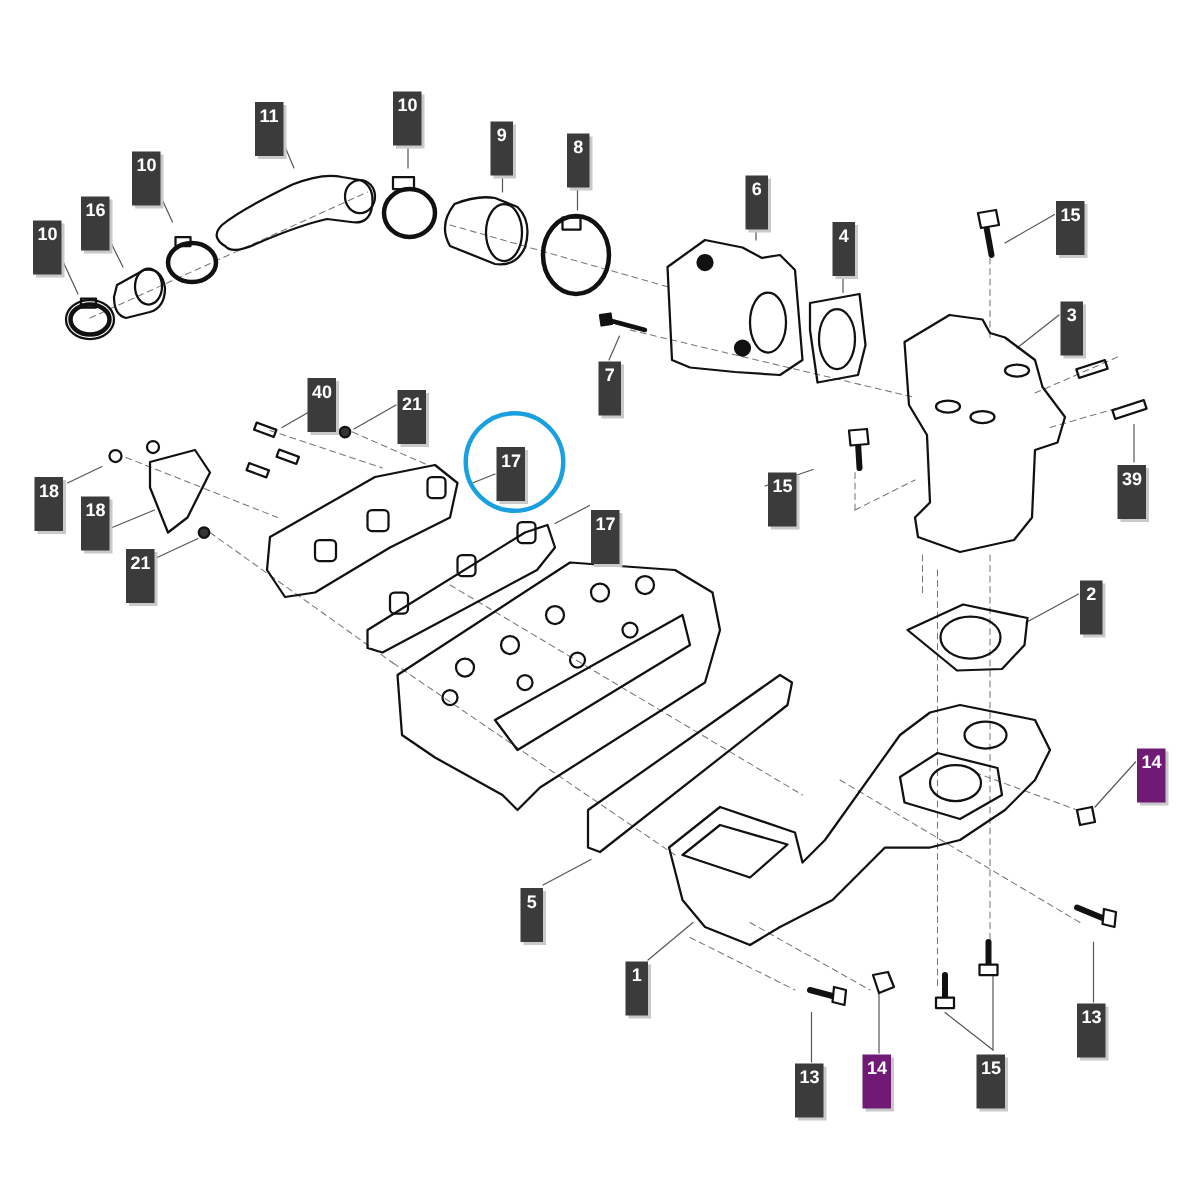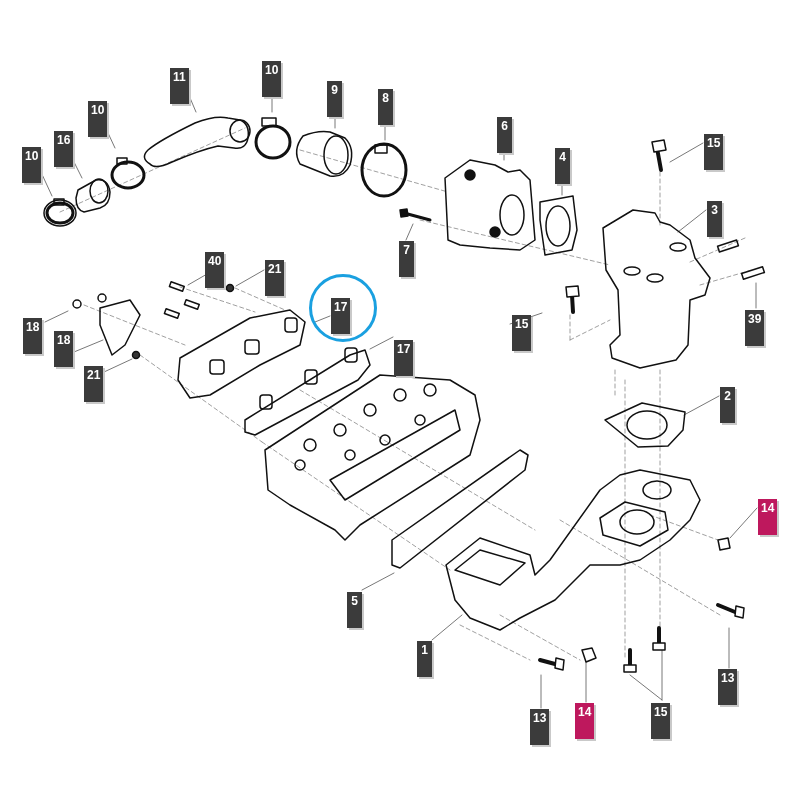--- a/index.html
+++ b/index.html
@@ -4,21 +4,21 @@
 <style>
   html, body { margin: 0; padding: 0; background: #ffffff; }
   body { width: 800px; height: 800px; position: relative; overflow: hidden; font-family: "Liberation Sans", sans-serif; }
   #diagram { position: absolute; left: 0; top: 0; width: 800px; height: 800px; }
   .callout {
     position: absolute; height: 36px; min-width: 15px; padding: 0 3px;
     box-sizing: border-box; color: #ffffff; font-weight: bold; font-size: 12px;
     line-height: 18px; text-align: center; background: #3b3b3b;
     box-shadow: 2px 2px 0 #c9c9c9; cursor: pointer;
   }
-  .callout.hl { background: #be185d; }
+  .callout.hl { background: #701a75; }
   .ring {
     position: absolute; border: 3px solid #1aa0e0; border-radius: 50%;
     box-sizing: border-box; pointer-events: none;
   }
 </style>
 </head>
 <body>
 
 <svg id="diagram" width="800" height="800" viewBox="0 0 800 800" fill="none" stroke="#111" stroke-width="1.5" stroke-linejoin="round" stroke-linecap="round">
 

